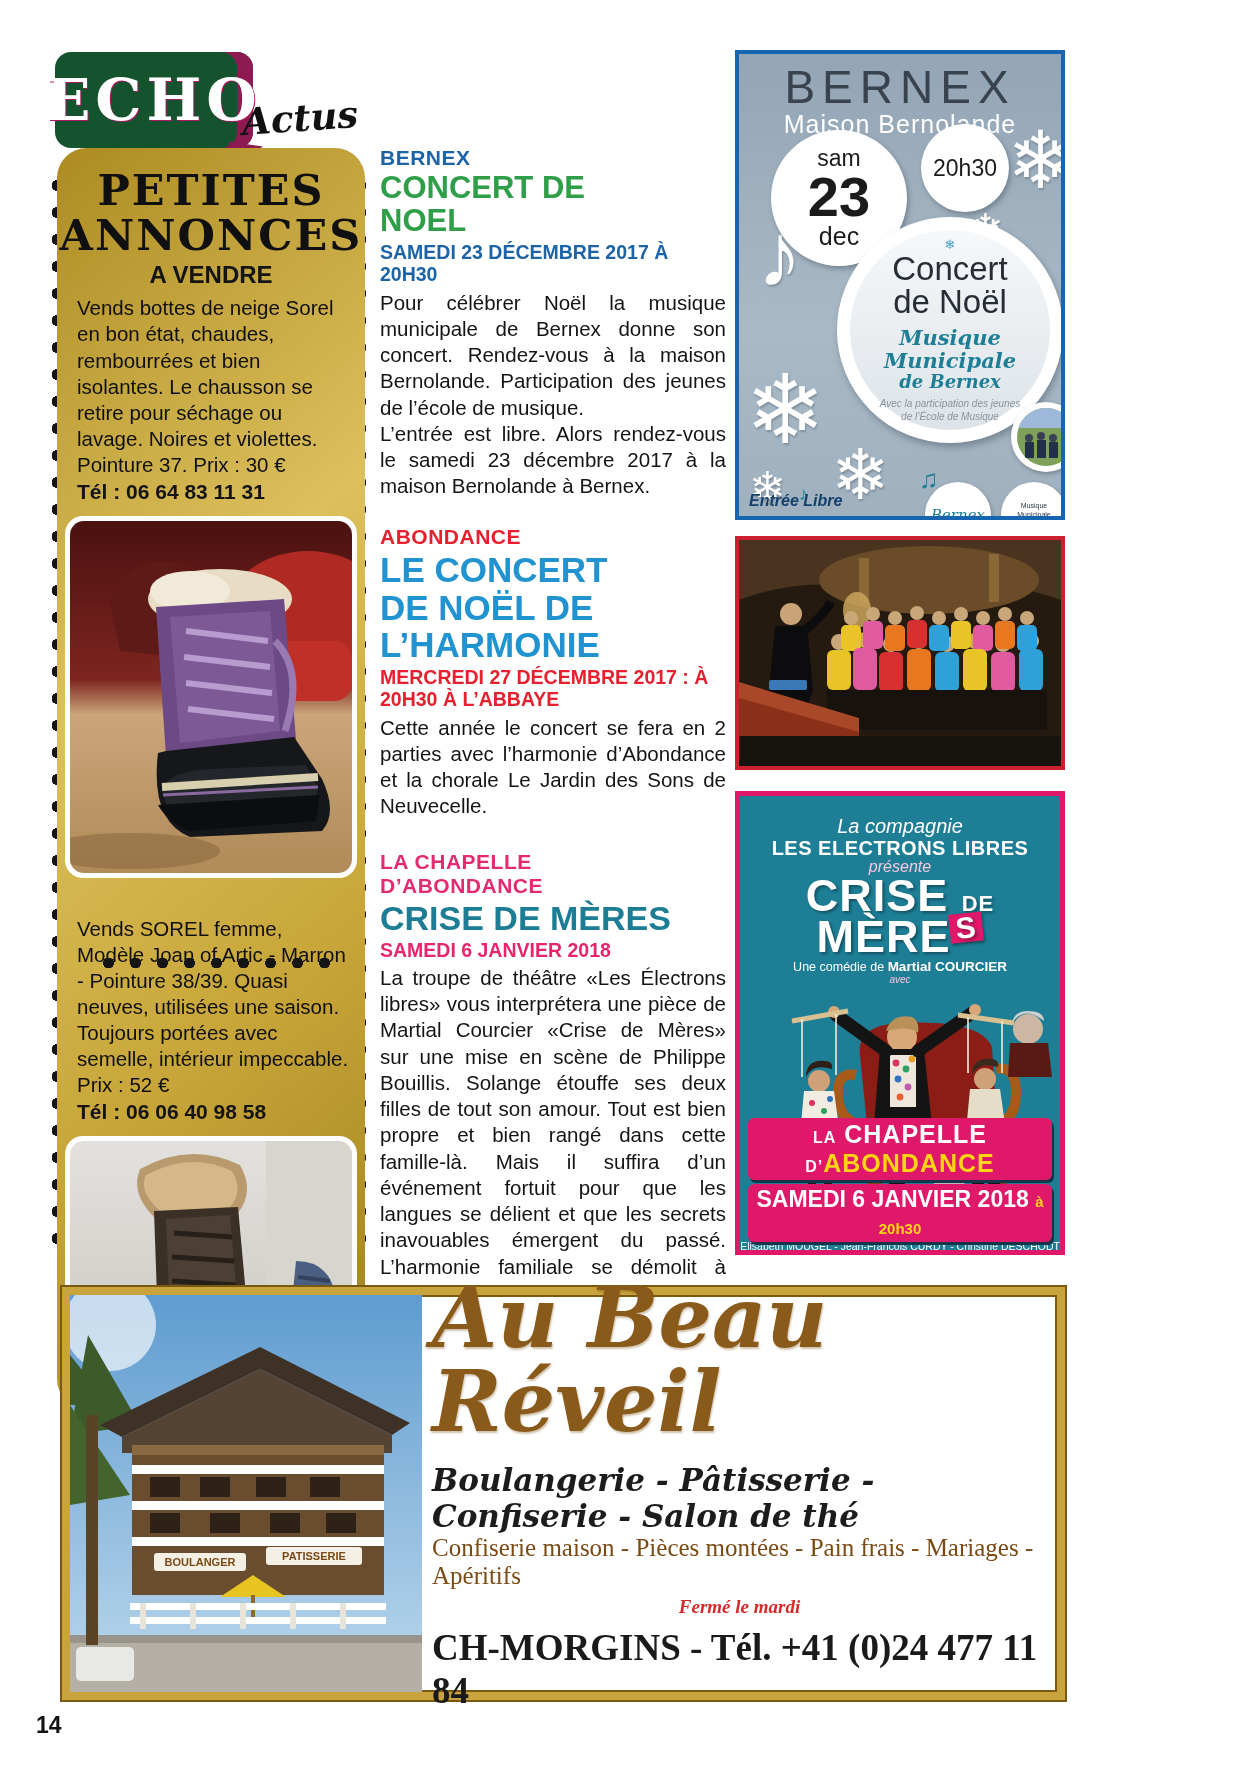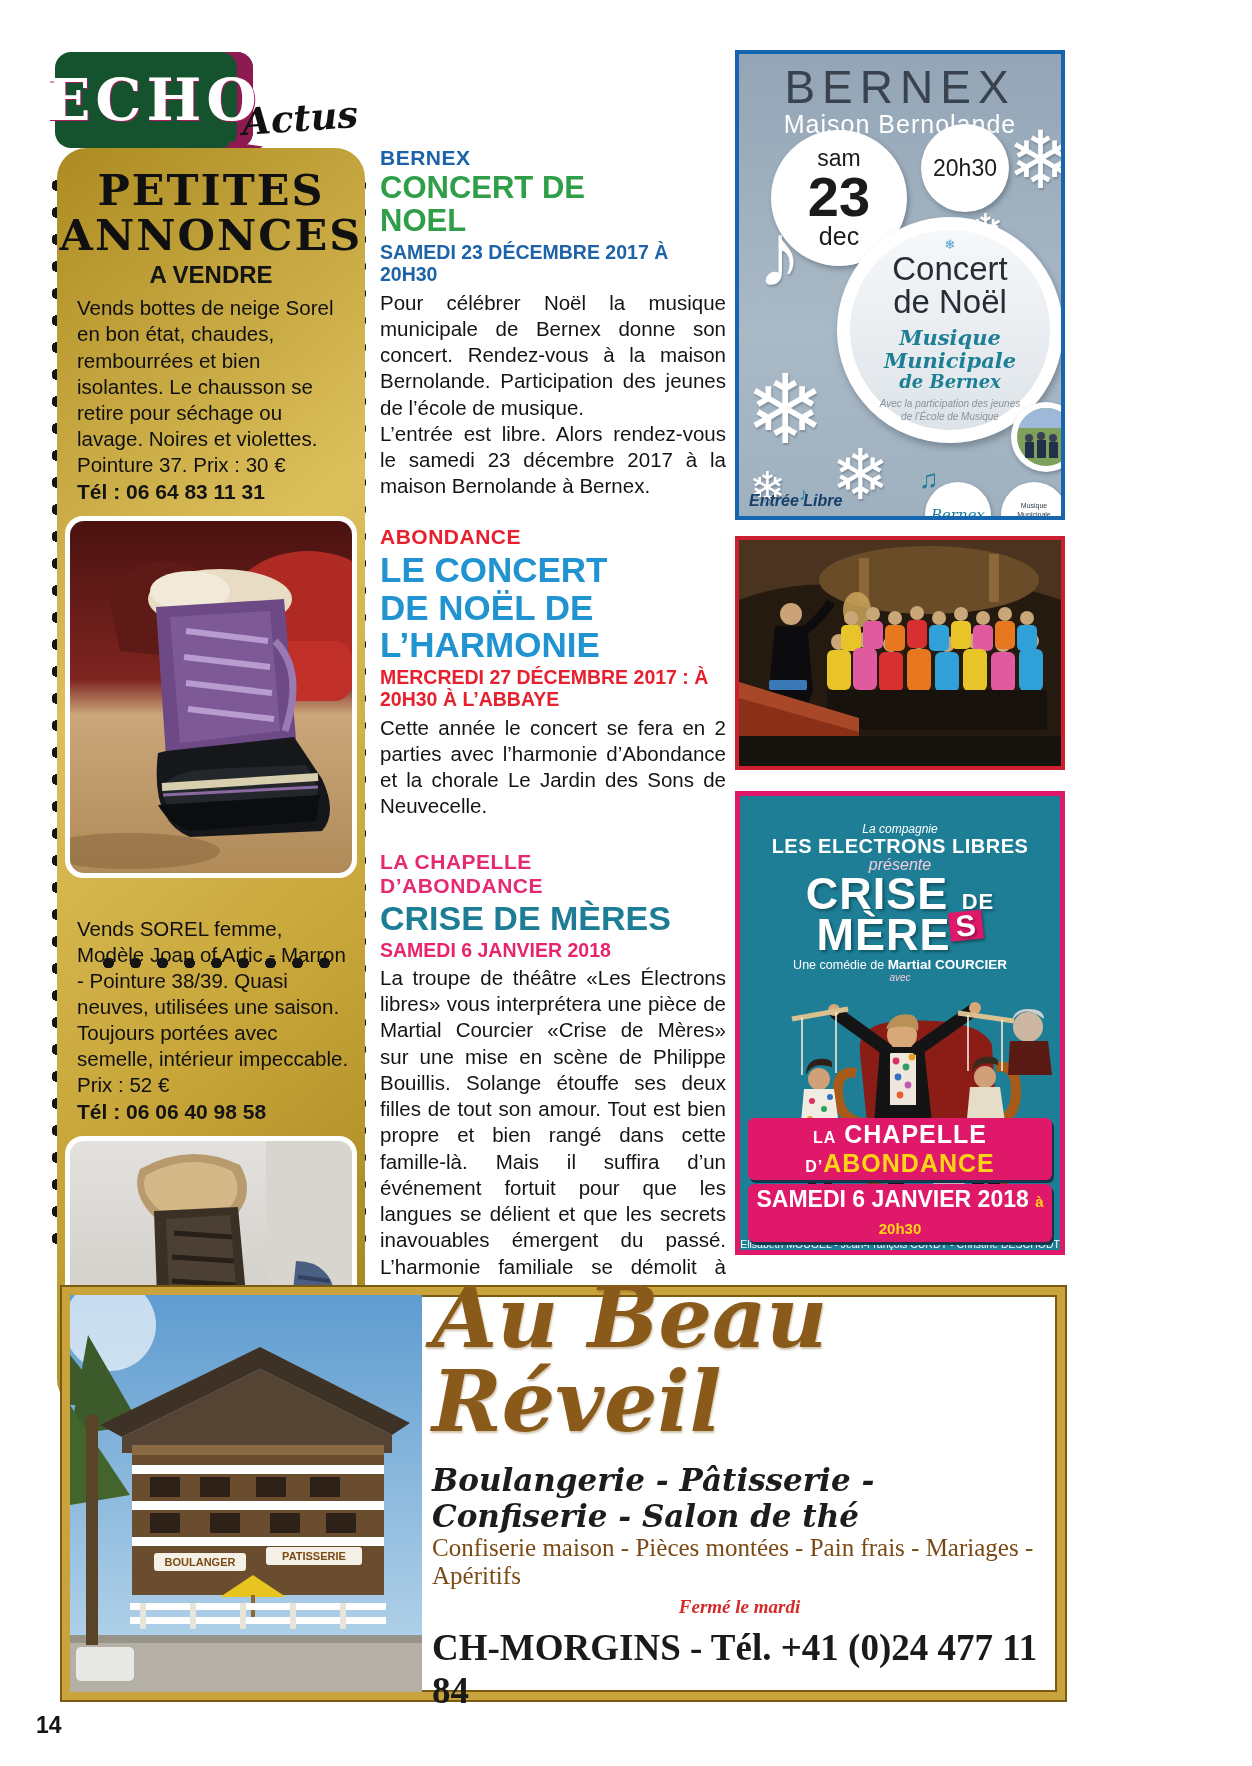--- a/index.html
+++ b/index.html
@@ -66,21 +66,21 @@
   .pb-part{font-style:italic;color:#8a949e;font-size:10px;line-height:1.25;margin-top:7px;}
   .flake{position:absolute;color:#fff;text-shadow:1px 2px 2px rgba(50,60,70,.3);}
   .note{position:absolute;color:#1d7f96;}
   .pb-entree{position:absolute;left:10px;bottom:6px;font-style:italic;font-weight:bold;color:#14406a;font-size:16px;}
   .pb-mini{position:absolute;background:#fff;border-radius:50%;display:flex;align-items:center;justify-content:center;text-align:center;box-shadow:1px 2px 4px rgba(40,50,60,.35);}
   .photo-choir{position:absolute;left:735px;top:536px;width:330px;height:234px;border:4px solid #cc2030;box-sizing:border-box;overflow:hidden;}
   .poster-crise{
     position:absolute;left:735px;top:791px;width:330px;height:464px;
     border:5px solid #e0186a;box-sizing:border-box;background:#1d7e96;overflow:hidden;text-align:center;color:#fff;
   }
-  .pc-pre{font-style:italic;font-size:12px;margin-top:26px;}
+  .pc-pre{font-style:italic;font-size:20px;margin-top:19px;}
   .pc-company{font-weight:bold;font-size:20px;letter-spacing:.5px;line-height:1;}
   .pc-presente{font-style:italic;font-size:16px;color:#f7c9dd;}
   .pc-title{font-weight:bold;font-size:45px;line-height:.9;letter-spacing:1px;text-shadow:2px 2px 3px rgba(0,0,0,.35);}
   .pc-title .de{font-size:22px;}
   .pc-s{display:inline-block;background:#e0186a;padding:1px 6px;transform:rotate(-6deg) translateY(-14px);font-size:30px;box-shadow:1px 2px 3px rgba(0,0,0,.4);}
   .pc-comedy{font-size:12.5px;margin-top:2px;}
   .pc-comedy b{font-size:13.5px;}
   .pc-avec{font-style:italic;font-size:10px;color:#f7c9dd;}
   .pc-stage{position:relative;width:100%;height:228px;}
   .pc-dir{font-size:13px;}

